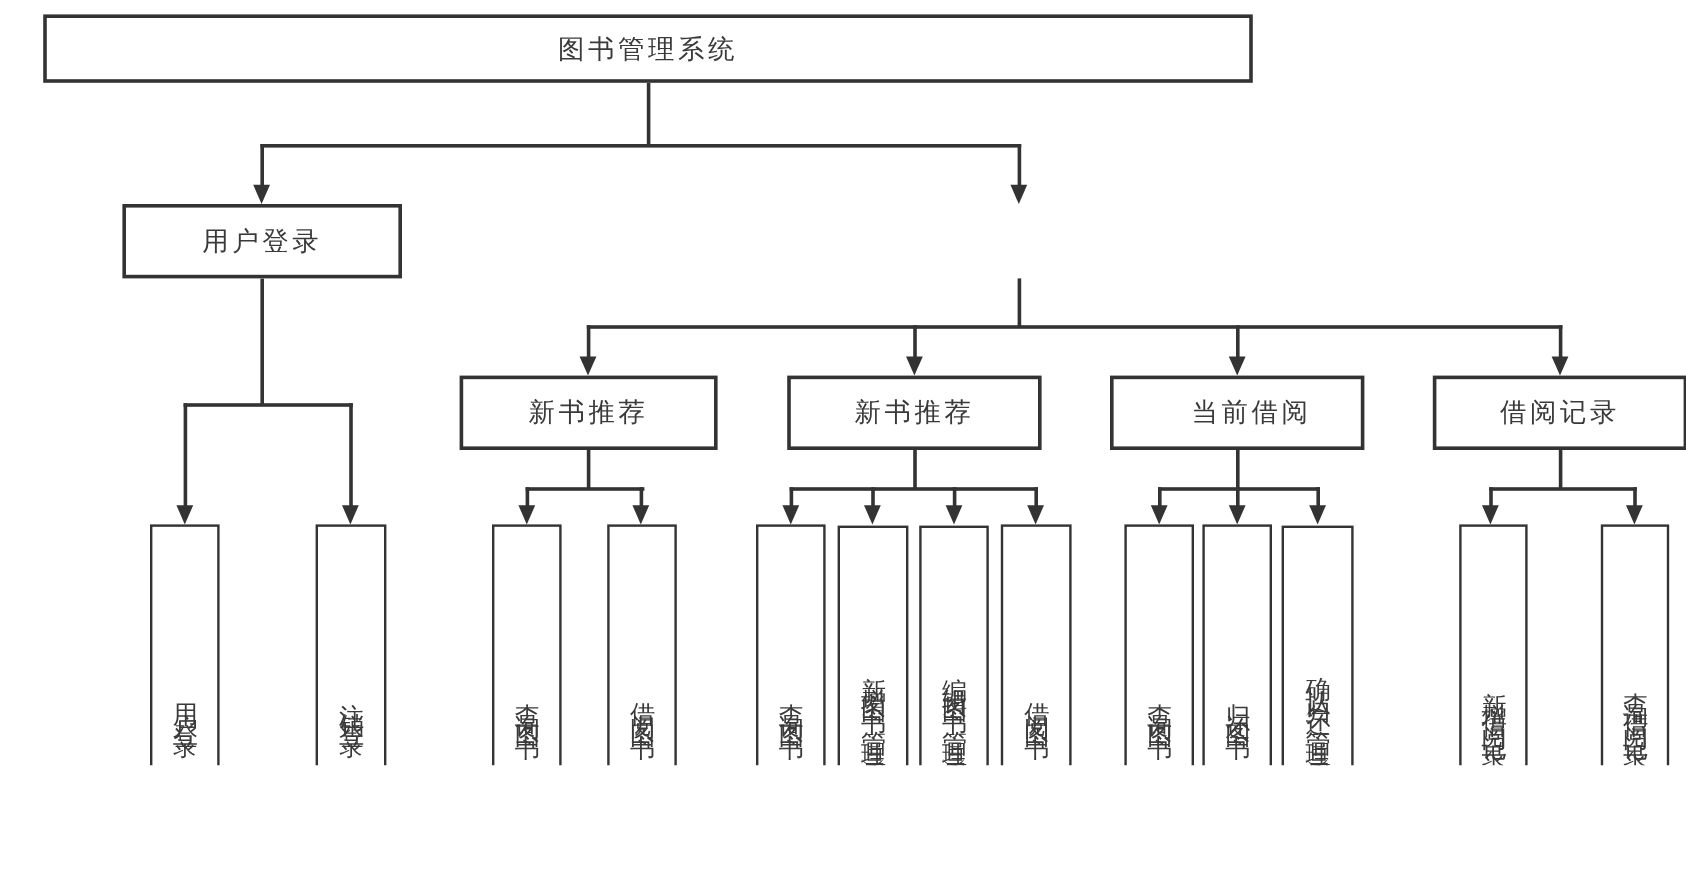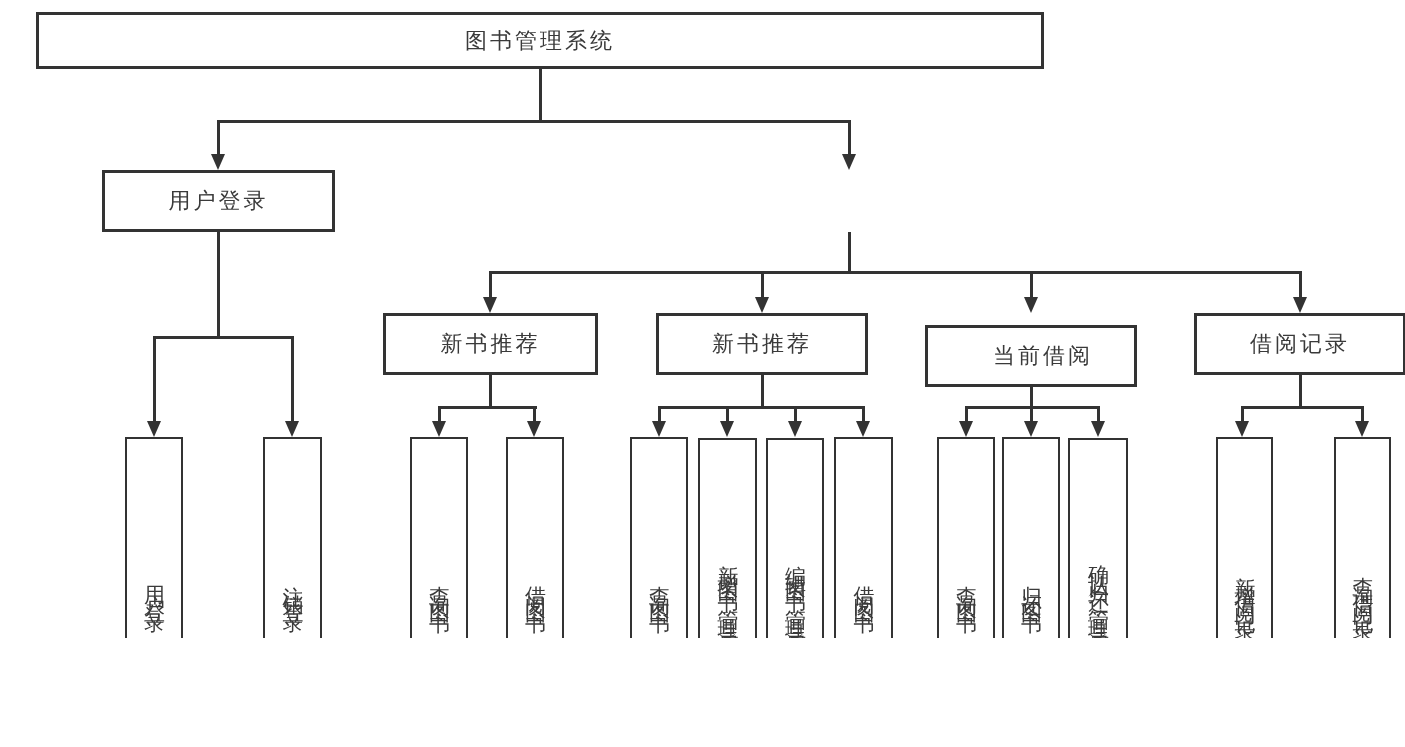--- a/index.html
+++ b/index.html
@@ -131,21 +131,21 @@
   <div class="nb" style="left:82px;top:170px;width:233px;height:62px;">
     <span class="hlabel">用户登录</span>
   </div>
 
   <div class="nb" style="left:363px;top:313px;width:215px;height:62px;">
     <span class="hlabel">新书推荐</span>
   </div>
   <div class="nb" style="left:636px;top:313px;width:212px;height:62px;">
     <span class="hlabel">新书推荐</span>
   </div>
-  <div class="nb" style="left:905px;top:325px;width:212px;height:62px;padding-left:24px;">
+  <div class="nb" style="left:905px;top:313px;width:212px;height:62px;padding-left:24px;">
     <span class="hlabel">当前借阅</span>
   </div>
   <div class="nb" style="left:1174px;top:313px;width:212px;height:62px;">
     <span class="hlabel">借阅记录</span>
   </div>
 
   <div class="nb leaf" style="left:105px;top:437px;width:58px;height:299px;">
     <span class="vtext">用户登录</span>
   </div>
   <div class="nb leaf" style="left:243px;top:437px;width:59px;height:299px;">

